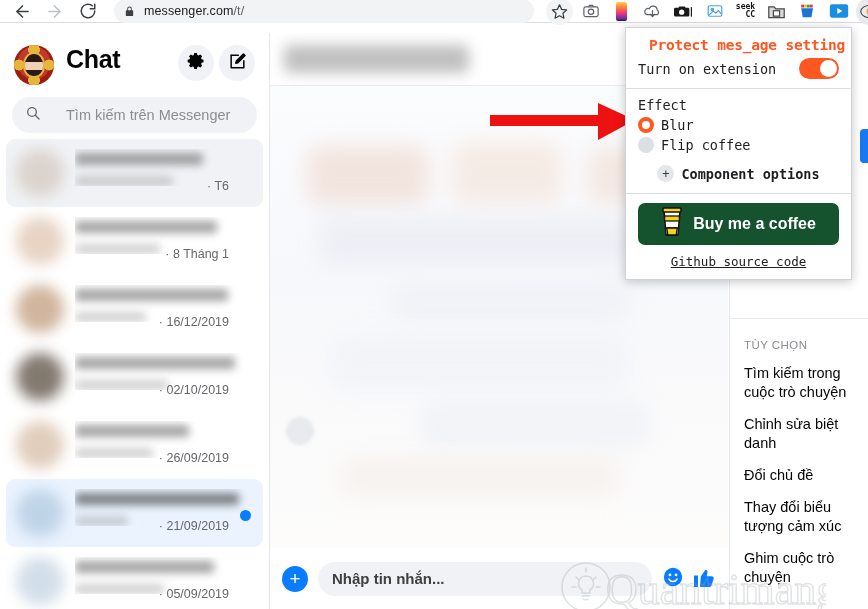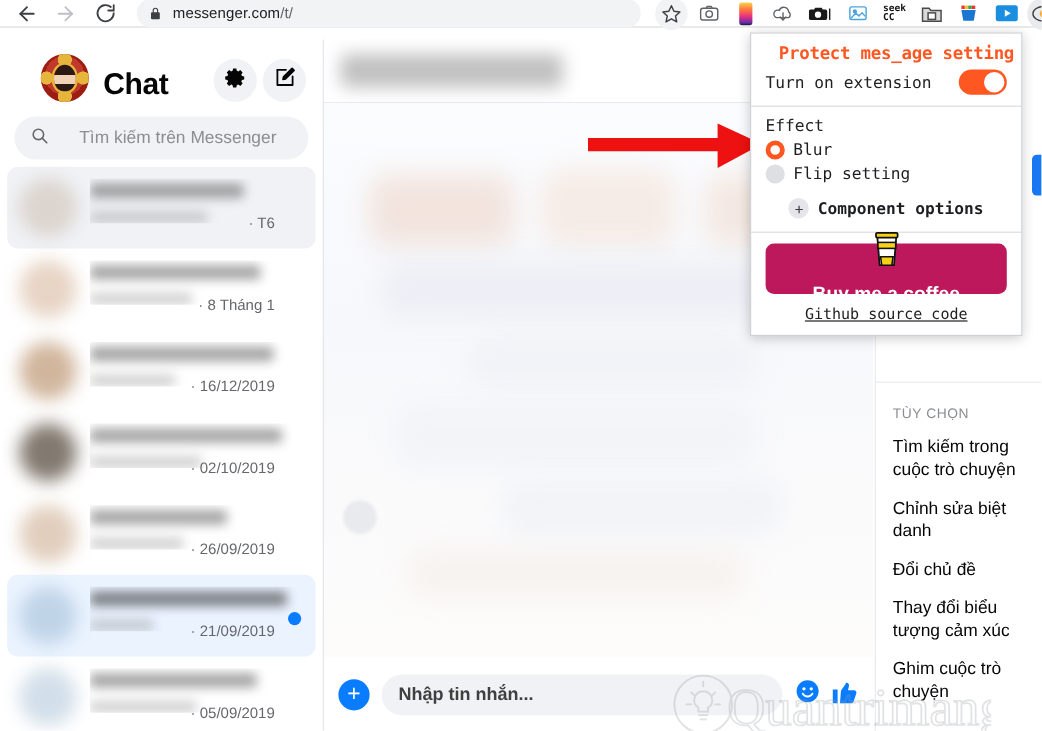--- a/index.html
+++ b/index.html
@@ -44,21 +44,21 @@
   .tb-icon.active-ext { background: #e8eaed; border-radius: 50%; }
 
   
   .page { position: absolute; top: 33px; left: 0; width: 868px; height: 576px; background: #fff; }
 
   
   .sidebar {
     position: absolute; left: 0; top: 0; width: 270px; height: 576px;
     background: #fff; border-right: 1px solid #e4e6eb; overflow: hidden;
   }
-  .sb-header { display: flex; align-items: flex-end; padding: 12px 14px 4px 14px; margin-left: 20px; }
+  .sb-header { display: flex; align-items: flex-start; padding: 12px 14px 4px 14px; }
   .avatar {
     width: 40px; height: 40px; border-radius: 50%; flex: 0 0 auto;
     background: radial-gradient(circle at 50% 45%, #f3d9c0 0 18%, #3a2118 18% 26%, #c0392b 26% 55%, #9c1d12 55% 100%);
     position: relative; overflow: hidden;
   }
   .avatar::before {
     content: ""; position: absolute; inset: 0;
     background:
       radial-gradient(circle at 50% 12%, #e6b53c 0 14%, transparent 15%),
       radial-gradient(circle at 50% 88%, #e6b53c 0 14%, transparent 15%),
@@ -217,22 +217,22 @@
     padding: 10px 0 11px 0;
   }
   .comp-plus {
     width: 17px; height: 17px; border-radius: 50%; background: #e4e6eb;
     color: #3b3b3b; font-size: 12px; display: flex; align-items: center;
     justify-content: center; margin-right: 7px; line-height: 1;
   }
   .comp-text { font-size: 13.5px; color: #1c1e21; font-weight: bold; }
   .pp-coffee-sec { padding: 9px 12px 9px 12px; text-align: center; }
   .coffee-btn {
-    background: #be185d; border-radius: 7px; height: 42px; display: flex;
-    align-items: center; justify-content: center; gap: 10px; flex-direction: column;
+    background: #14532d; border-radius: 7px; height: 42px; display: flex;
+    align-items: center; justify-content: center; gap: 10px;
   }
   .coffee-text { color: #fff; font-size: 16px; font-weight: bold;
     font-family: "Liberation Sans", sans-serif; }
   .gh-link {
     display: inline-block; margin-top: 9px; font-size: 12.5px; color: #222;
     text-decoration: underline;
   }
 
   .blue-edge {
     position: absolute; right: 0; top: 96px; width: 8px; height: 34px;
@@ -304,21 +304,21 @@
           </svg>
       </div>
       <div class="tb-icon">
         <svg width="18" height="18" viewBox="0 0 24 24" fill="none" stroke="#4aa3e0" stroke-width="1.6">
             <rect x="3" y="5" width="18" height="14" rx="2"></rect>
             <circle cx="8.5" cy="10" r="1.6" fill="#4aa3e0"></circle>
             <polyline points="4 17.5 9.5 12 13 15 16.5 11.5 20 15.5"></polyline>
           </svg>
       </div>
       <div class="tb-icon">
-        <div style="font-size:8px;font-weight:bold;color:#111;line-height:8px;text-align:left;font-family:'DejaVu Sans Mono',monospace;">seek<br>CC</div>
+        <div style="font-size:8px;font-weight:bold;color:#111;line-height:8px;text-align:right;font-family:'DejaVu Sans Mono',monospace;">seek<br>CC</div>
       </div>
       <div class="tb-icon">
         <svg width="19" height="17" viewBox="0 0 24 22" fill="none" stroke="#4a4a4a" stroke-width="1.6">
             <path d="M2 5h7l2 2.5h11V19H2z" fill="#d9d9d9"></path>
             <rect x="8" y="10" width="8" height="7" fill="#fff" stroke="#4a4a4a"></rect>
           </svg>
       </div>
       <div class="tb-icon">
         <svg width="19" height="18" viewBox="0 0 24 22">
             <rect x="4" y="3" width="3.6" height="3.6" fill="#e53935"></rect>
@@ -536,21 +536,21 @@
     </div>
 
     <div class="pp-sec">
       <div class="pp-effect-label">Effect</div>
       <div class="pp-radio-row">
         <span class="radio on"></span>
         <span class="radio-label">Blur</span>
       </div>
       <div class="pp-radio-row">
         <span class="radio off"></span>
-        <span class="radio-label">Flip setting</span>
+        <span class="radio-label">Flip coffee</span>
       </div>
       <div class="pp-comp">
         <span class="comp-plus">+</span>
         <span class="comp-text">Component options</span>
       </div>
     </div>
 
     <div class="pp-sec pp-coffee-sec">
       <div class="coffee-btn">
         <span>

